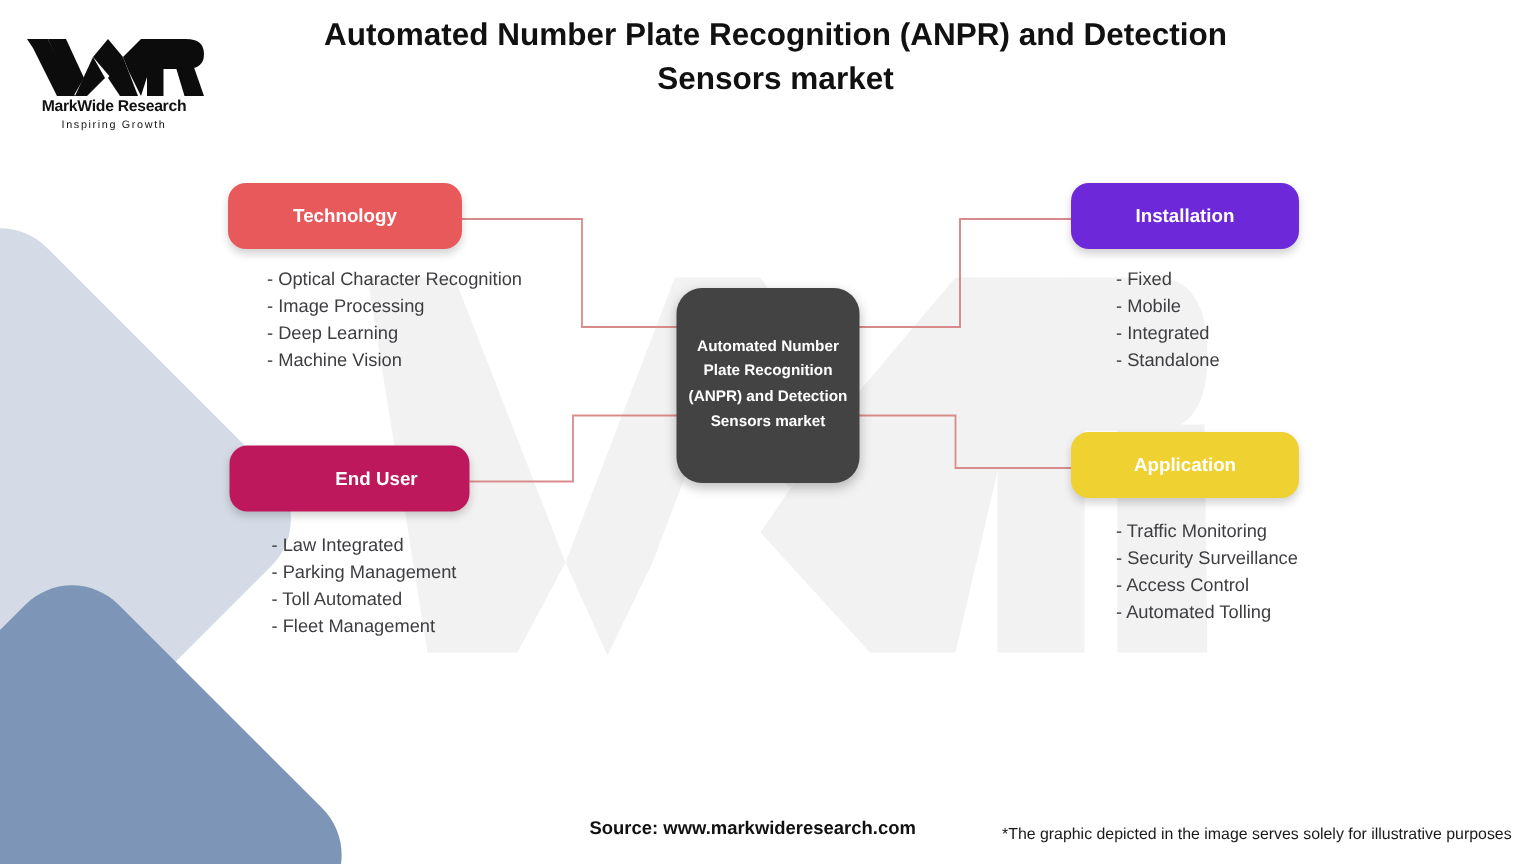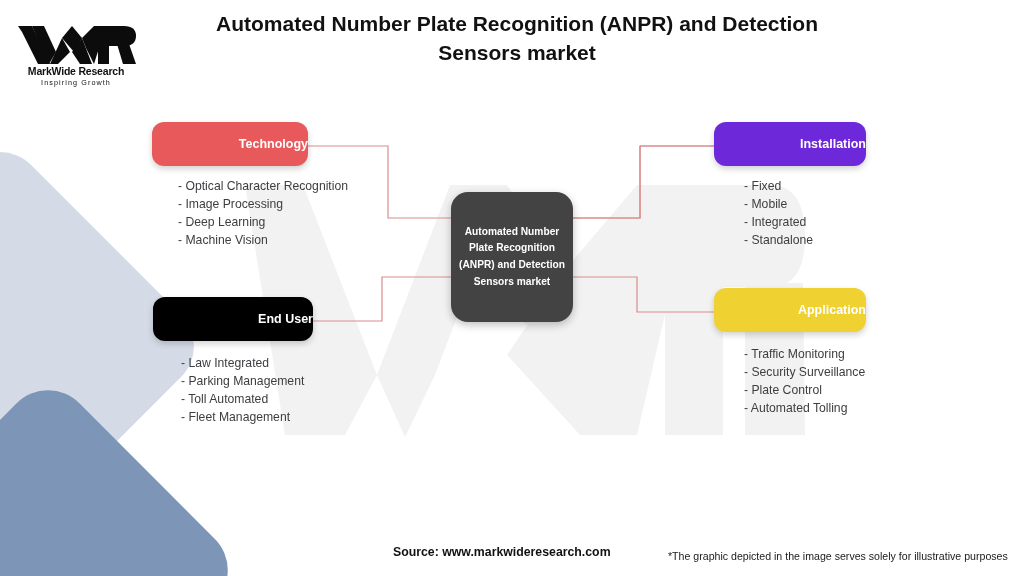--- a/index.html
+++ b/index.html
@@ -100,21 +100,21 @@
 
   
   .cat {
     position: absolute;
   }
   .cat-head {
     border-radius: 12px;
     height: 44px;
     display: flex;
     align-items: center;
-    justify-content: flex-end;
+    justify-content: center;
     color: #ffffff;
     font-size: 12.5px;
     font-weight: bold;
     box-shadow: 0 3px 6px rgba(0,0,0,0.18);
   }
   .cat-list {
     margin-top: 12px;
     padding-left: 28px;
     font-size: 12.2px;
     color: #3e3e42;
@@ -235,39 +235,39 @@
     </div>
     <div class="cat-list" style="padding-left:30px;">
       <div class="li">- Fixed</div>
       <div class="li">- Mobile</div>
       <div class="li">- Integrated</div>
       <div class="li">- Standalone</div>
     </div>
   </div>
 
   <div class="cat" style="left:153px; top:297px; width:160px;">
-    <div class="cat-head" style="background:#000000;padding-left:36px;">
+    <div class="cat-head" style="background:#be185d;padding-left:36px;">
       <span>End User</span>
     </div>
     <div class="cat-list" style="padding-left:28px; margin-top:14px;">
       <div class="li">- Law Integrated</div>
       <div class="li">- Parking Management</div>
       <div class="li">- Toll Automated</div>
       <div class="li">- Fleet Management</div>
     </div>
   </div>
 
   <div class="cat" style="left:714px; top:288px; width:152px;">
     <div class="cat-head" style="background:#f0d132;">
       <span>Application</span>
     </div>
     <div class="cat-list" style="padding-left:30px; margin-top:14px;">
       <div class="li">- Traffic Monitoring</div>
       <div class="li">- Security Surveillance</div>
-      <div class="li">- Plate Control</div>
+      <div class="li">- Access Control</div>
       <div class="li">- Automated Tolling</div>
     </div>
   </div>
 
   <div class="center">
     <div class="center-text">Automated Number Plate Recognition (ANPR) and Detection Sensors market</div>
   </div>
 
   <div class="source">Source: www.markwideresearch.com</div>
   <div class="disclaimer">*The graphic depicted in the image serves solely for illustrative purposes</div>

